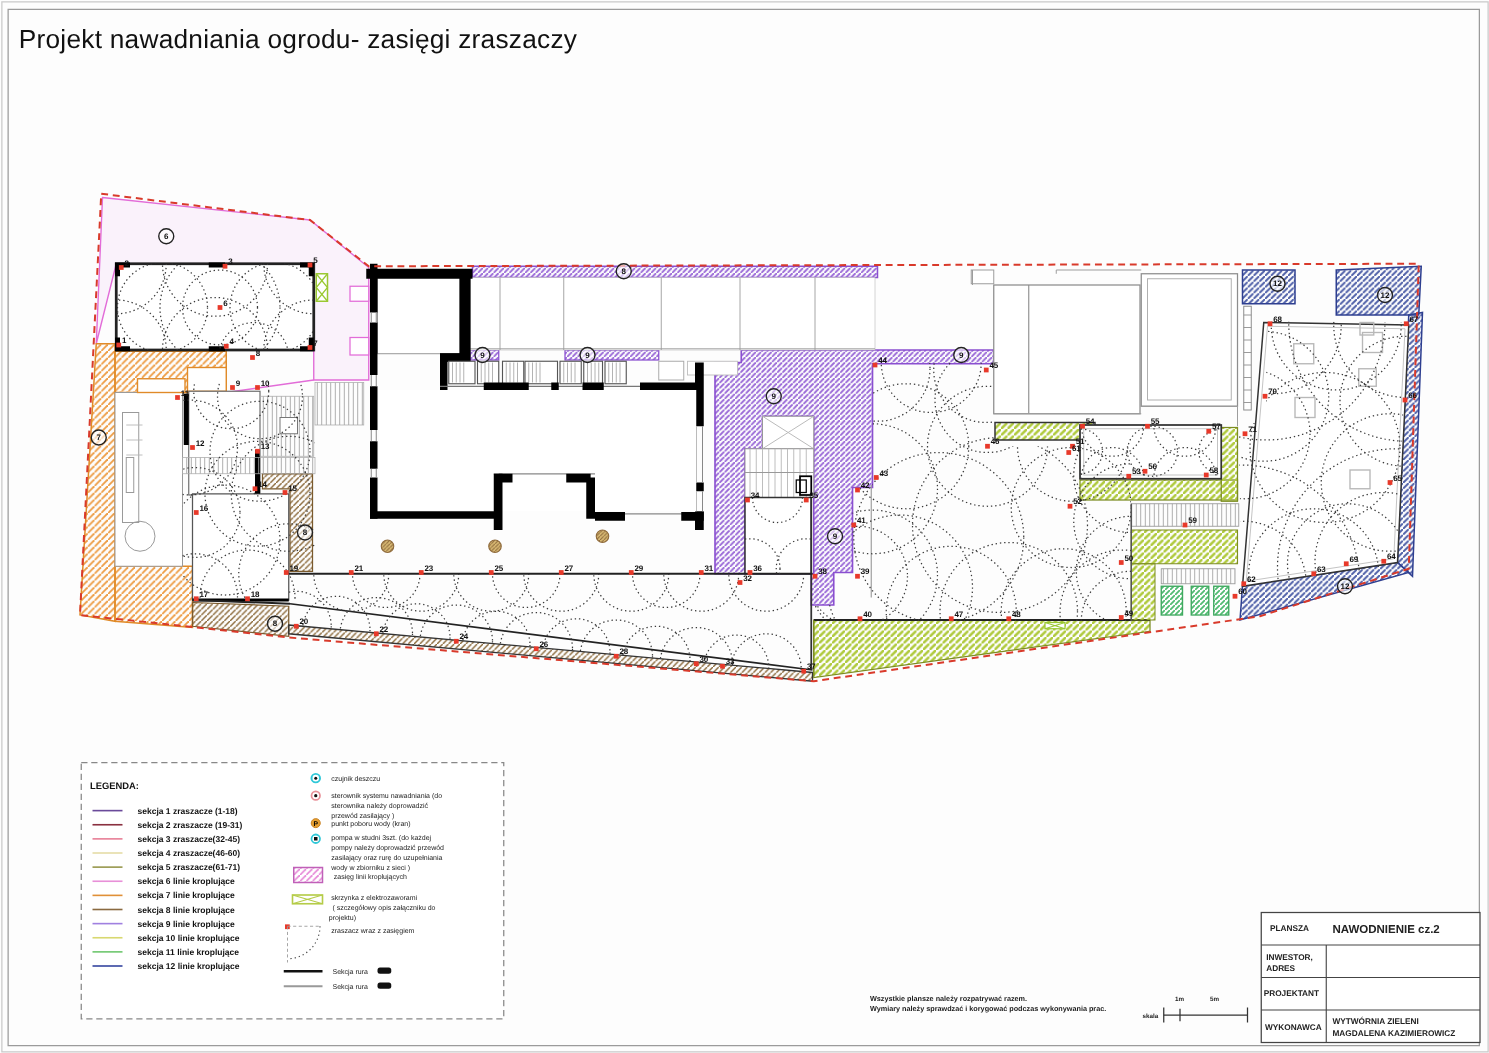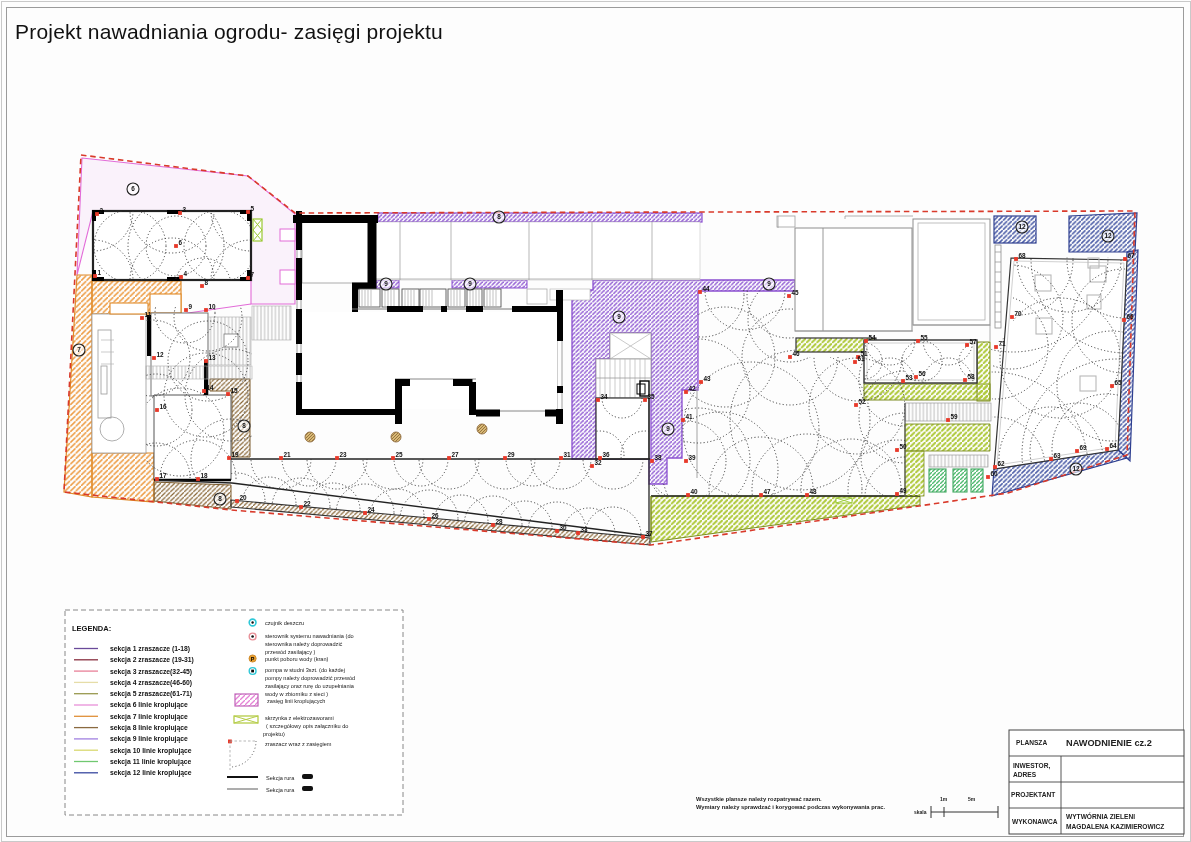--- a/index.html
+++ b/index.html
@@ -2,21 +2,21 @@
 <html><head><meta charset="utf-8"><style>
 html,body{margin:0;padding:0;width:1191px;height:842px;background:#fdfdfd;font-family:"Liberation Sans",sans-serif;overflow:hidden}
 #plan{position:absolute;left:0;top:0}
 .ttl{position:absolute;left:15px;top:20px;font-size:21px;color:#111;letter-spacing:0.2px}
 </style></head><body>
 
 <div style="position:absolute;left:1px;top:1px;width:1188px;height:839px;border:1px solid #c9c9c9"></div>
 
 <div style="position:absolute;left:6px;top:7px;width:1176px;height:828px;border:1px solid #9b9b9b"></div>
 
-<div class="ttl">Projekt nawadniania ogrodu- zasięgi projektu</div>
+<div class="ttl">Projekt nawadniania ogrodu- zasięgi zraszaczy</div>
 <svg id="plan" width="1191" height="842" viewBox="0 0 1191 842">
 <defs>
 <pattern id="pOr" width="5.4" height="5.4" patternUnits="userSpaceOnUse">
         <path d="M-1,6.4 L6.4,-1" stroke="#ED9B42" stroke-width="1.5" fill="none"></path>
       </pattern>
 <pattern id="pBr" width="4.6" height="4.6" patternUnits="userSpaceOnUse">
         <path d="M-1,5.6 L5.6,-1" stroke="#8A6838" stroke-width="1.15" fill="none"></path>
       </pattern>
 <pattern id="pPu" width="4.2" height="4.2" patternUnits="userSpaceOnUse">
         <path d="M-1,5.2 L5.2,-1" stroke="#9B6BD8" stroke-width="1.55" fill="none"></path>

